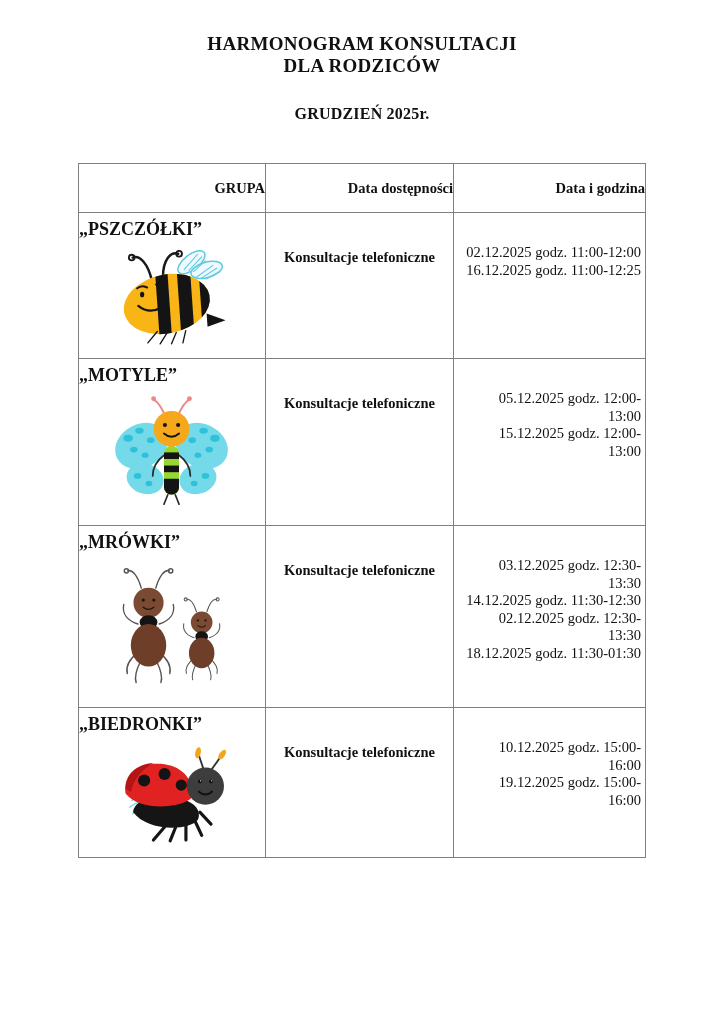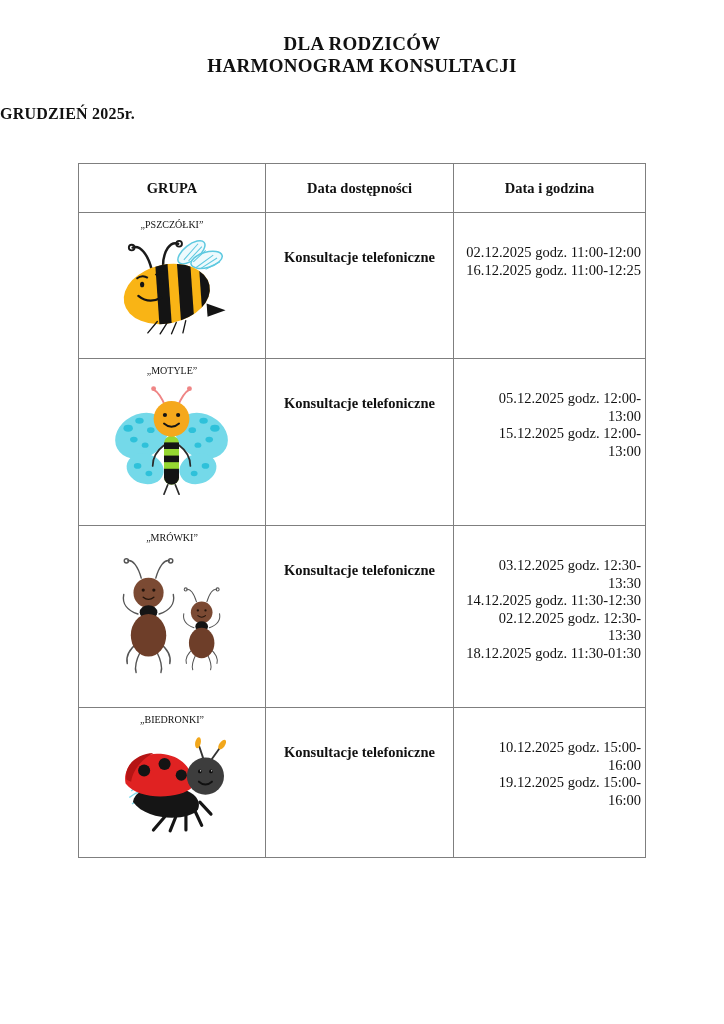--- a/index.html
+++ b/index.html
@@ -6,54 +6,54 @@
   .page{
     position:relative;width:724px;height:1024px;background:#ffffff;
     font-family:"Liberation Serif", serif;color:#111;overflow:hidden;
     margin:0 auto;
   }
   .doc-title{
     position:absolute;top:33px;left:0;width:724px;text-align:center;
     font-weight:bold;font-size:19px;line-height:22px;letter-spacing:.3px;
   }
   .doc-subtitle{
-    position:absolute;top:105px;left:0;width:724px;text-align:left;
+    position:absolute;top:105px;left:0;width:724px;text-align:center;
     font-weight:bold;font-size:16px;letter-spacing:.2px;
   }
   table.schedule{
     position:absolute;top:163px;left:78px;border-collapse:collapse;table-layout:fixed;
   }
   .schedule th,.schedule td{
     border:1px solid #7f7f7f;padding:0;vertical-align:top;overflow:hidden;
   }
   .schedule th{
-    height:48px;vertical-align:middle;text-align:center;
+    height:48px;vertical-align:middle;text-align:right;
     font-size:14.5px;font-weight:bold;
   }
   tr.r1 td{height:145px}
   tr.r2 td{height:166px}
   tr.r3 td{height:181px}
   tr.r4 td{height:149px}
-  .group-name{text-align:center;font-weight:normal;font-size:10px;padding-top:6px;}
+  .group-name{font-weight:bold;font-size:18px;padding-top:6px;}
   .illus{display:block;margin:0 auto;}
   .illus.bee{margin-top:5px;}
   .illus.butterfly{margin-top:7px;}
   .illus.ants{margin-top:9px;}
   .illus.ladybug{margin-top:10px;}
   .avail{text-align:center;font-size:14.5px;padding-top:36px;font-weight:bold;}
   .dates{font-size:14.5px;line-height:17.5px;padding:31px 4px 0 12px;text-align:right;}
 </style>
 </head>
 <body>
 
 <div class="page">
 
   <div class="doc-title">
+    <div>HARMONOGRAM KONSULTACJI</div>
     <div>DLA RODZICÓW</div>
-    <div>HARMONOGRAM KONSULTACJI</div>
   </div>
 
   <div class="doc-subtitle">GRUDZIEŃ 2025r.</div>
 
   <table class="schedule">
     <colgroup>
       <col style="width:187px">
         <col style="width:188px">
         <col style="width:192px">
     </colgroup>

